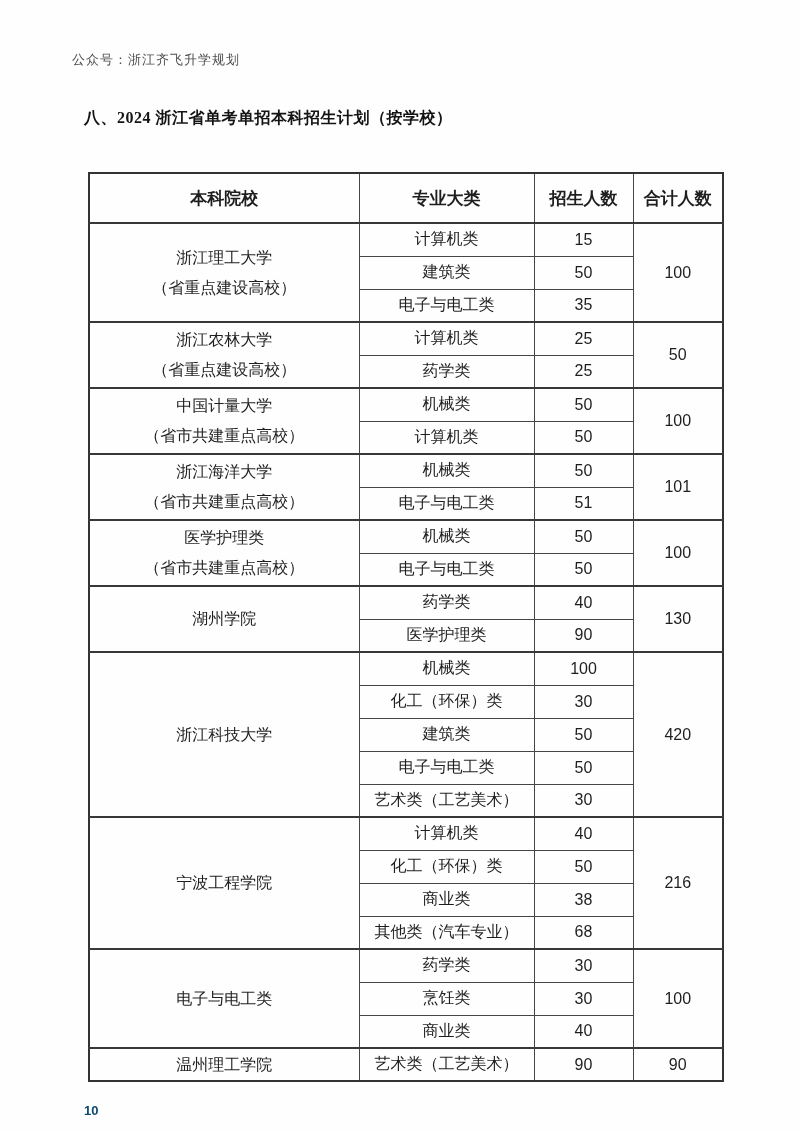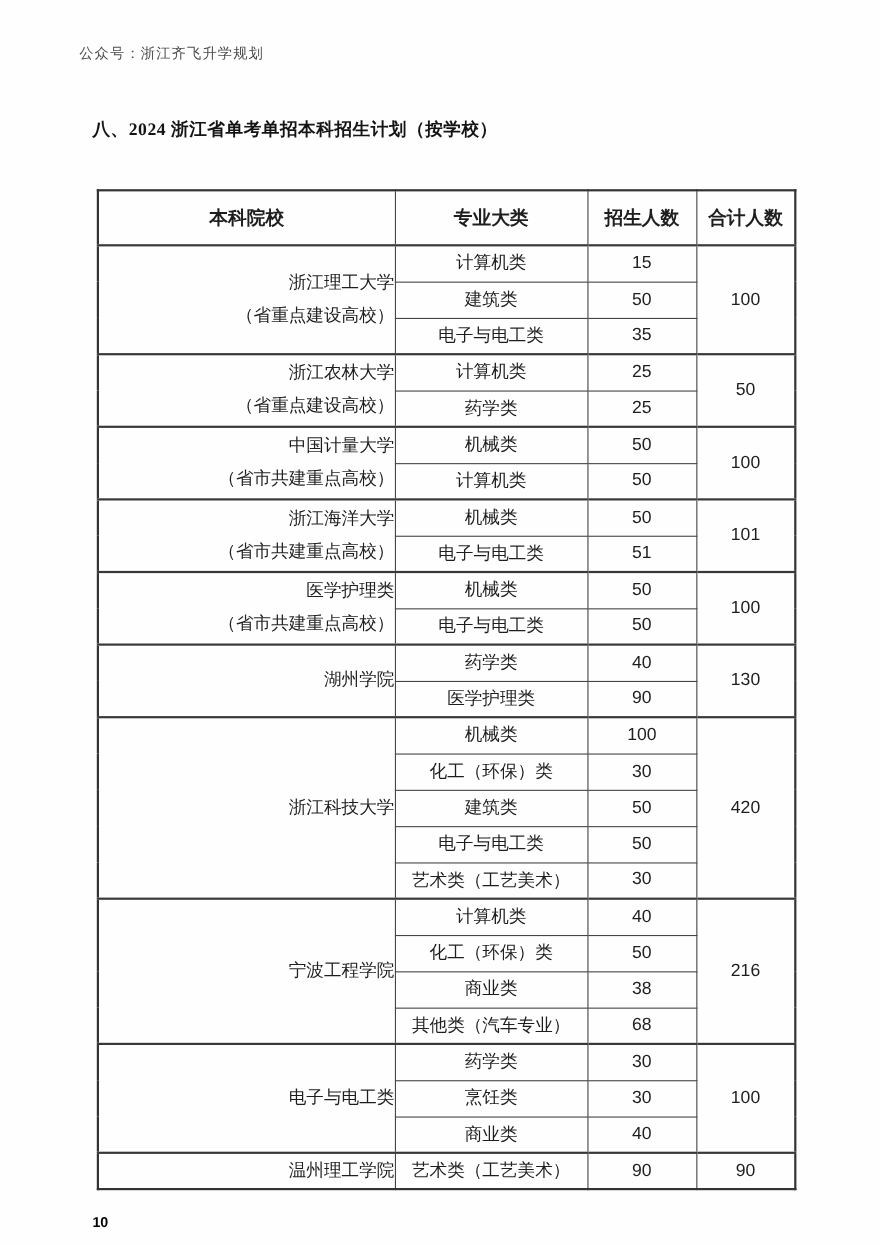--- a/index.html
+++ b/index.html
@@ -6,21 +6,21 @@
   html, body {
     width: 800px; height: 1132px;
     background: #fefefe;
     font-family: "Liberation Serif", "DejaVu Serif", serif;
     color: #222;
     position: relative;
     overflow: hidden;
   }
   .watermark {
     position: absolute;
-    left: 72px; top: 40px;
+    left: 72px; top: 51px;
     font-size: 13px;
     color: #4d4d4d;
     letter-spacing: 1px;
   }
   .doc-title {
     position: absolute;
     left: 84px; top: 108px;
     font-size: 16px;
     font-weight: bold;
     color: #141414;
@@ -43,33 +43,33 @@
   .plan-table th {
     height: 50px;
     font-size: 17px;
     font-weight: bold;
     border-bottom: 2px solid #383838;
   }
   .plan-table td { height: 33px; font-size: 16px; }
   .plan-table .group-start { border-top: 2px solid #383838; }
   .plan-table { border: 2px solid #333; }
   .school-cell { line-height: 1.85; }
-  .school-name, .school-note { font-size: 16px; text-align: right; }
+  .school-name, .school-note { font-size: 16px; }
   .count-cell, .total-cell {
     font-family: "Liberation Sans", "DejaVu Sans", sans-serif;
     font-size: 15px;
     color: #161616;
   }
   .page-number {
     position: absolute;
     left: 84px; top: 1103px;
     font-family: "Liberation Sans", "DejaVu Sans", sans-serif;
     font-size: 13px;
     font-weight: bold;
-    color: #000000;
+    color: #0c4a6e;
   }
 </style>
 </head>
 <body>
 
 <div class="watermark">公众号：浙江齐飞升学规划</div>
 
 <div class="doc-title">八、2024 浙江省单考单招本科招生计划（按学校）</div>
 
 <table class="plan-table">

